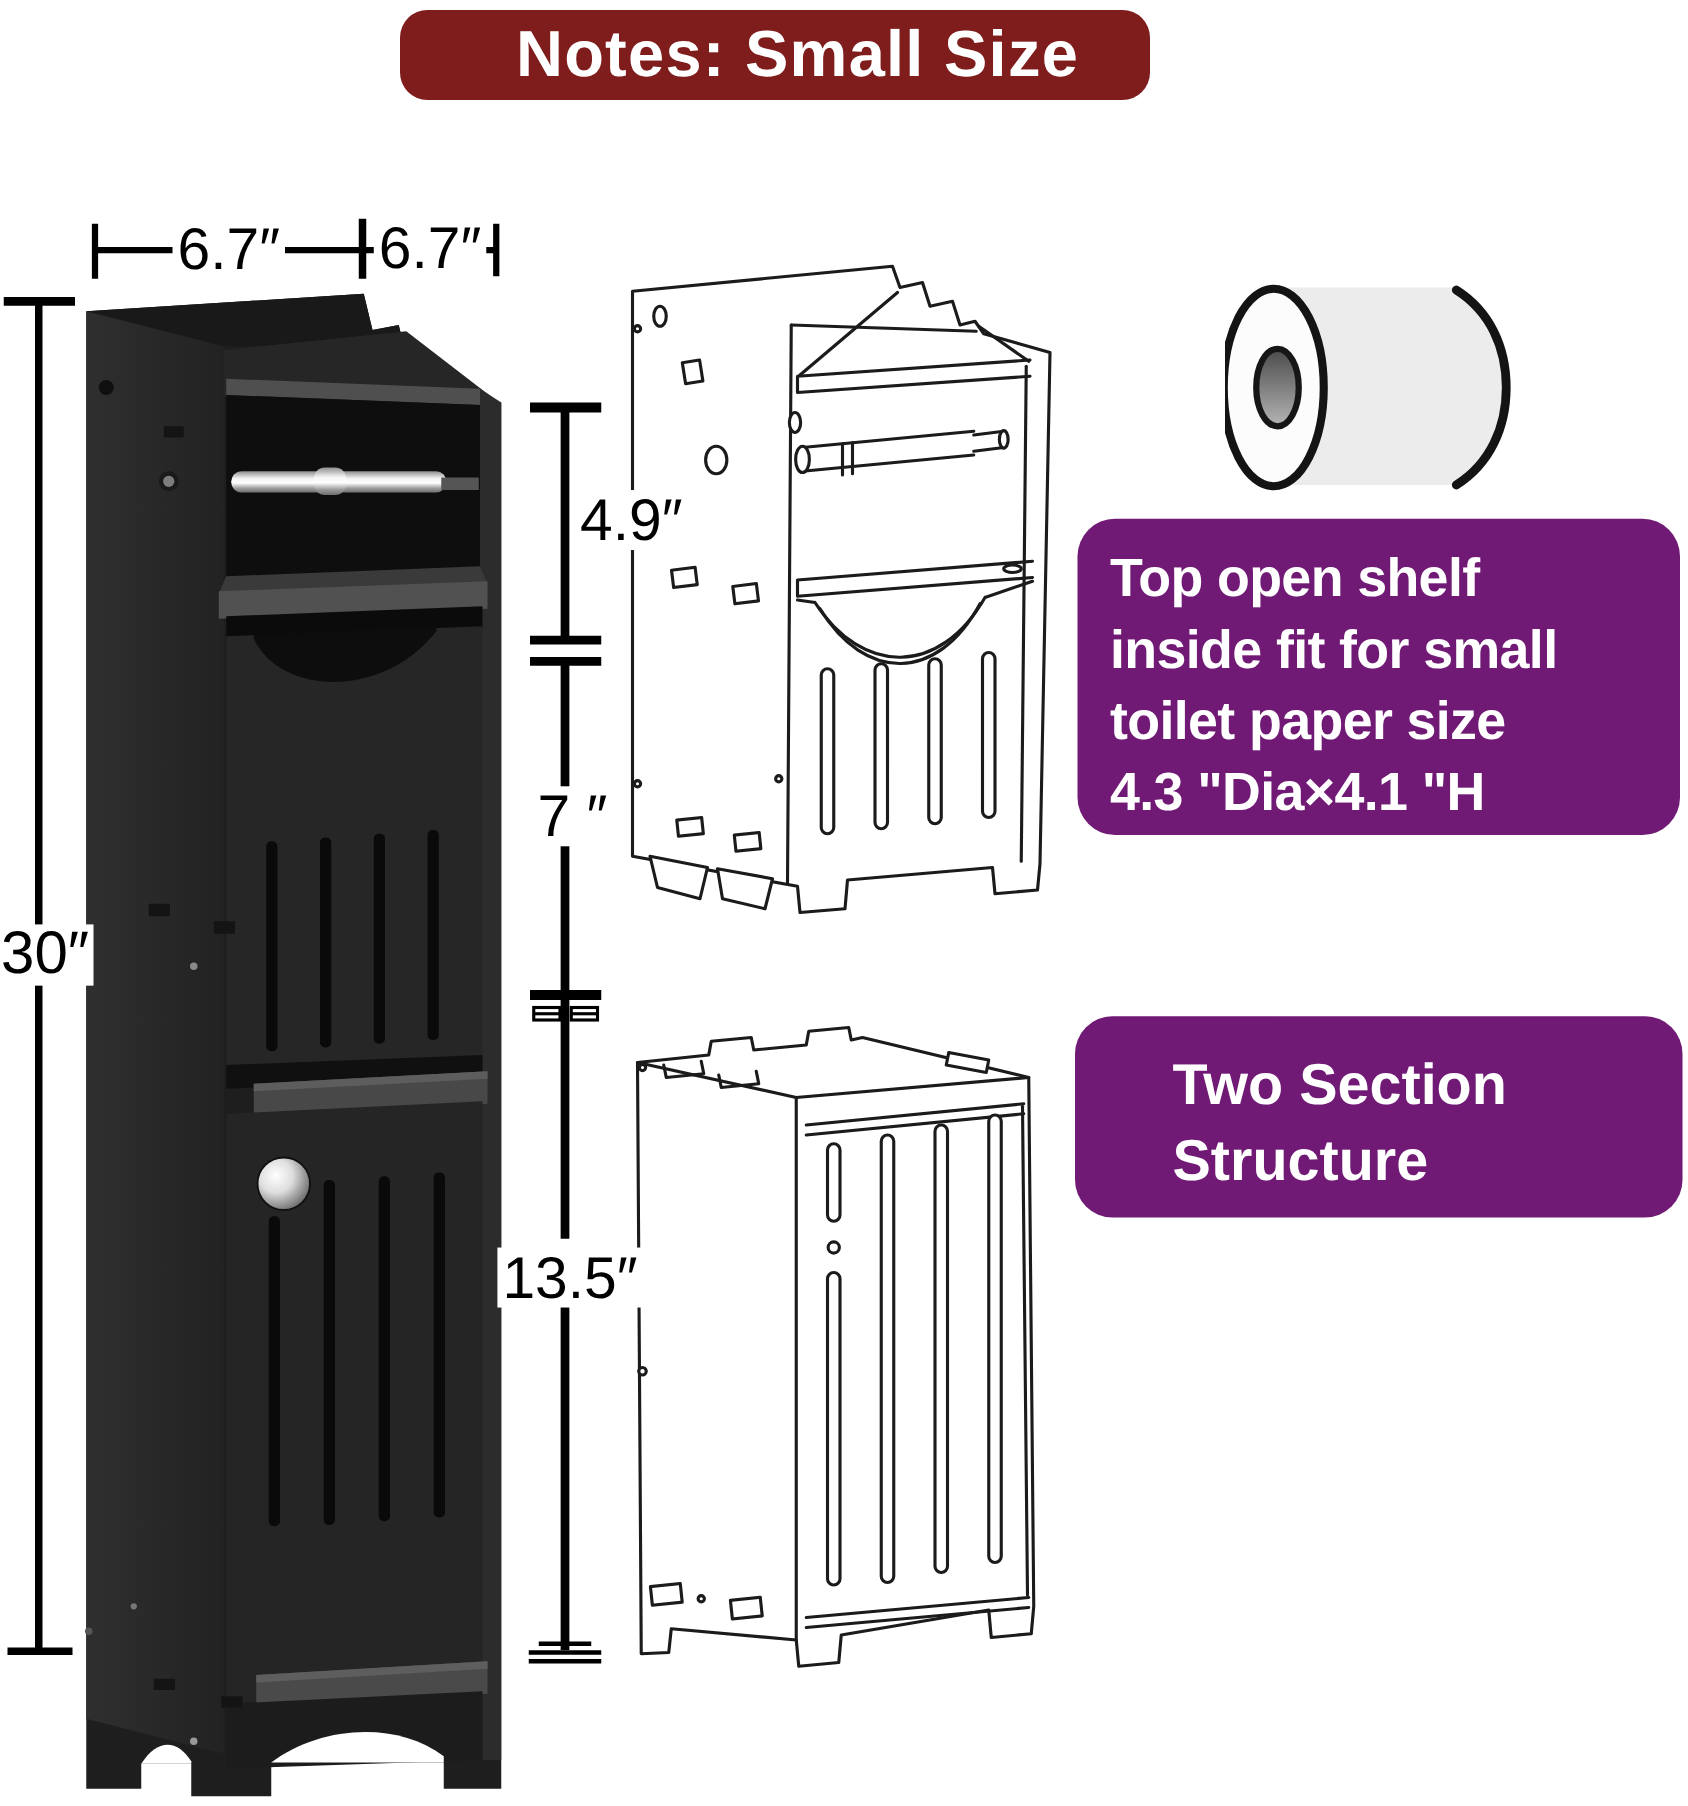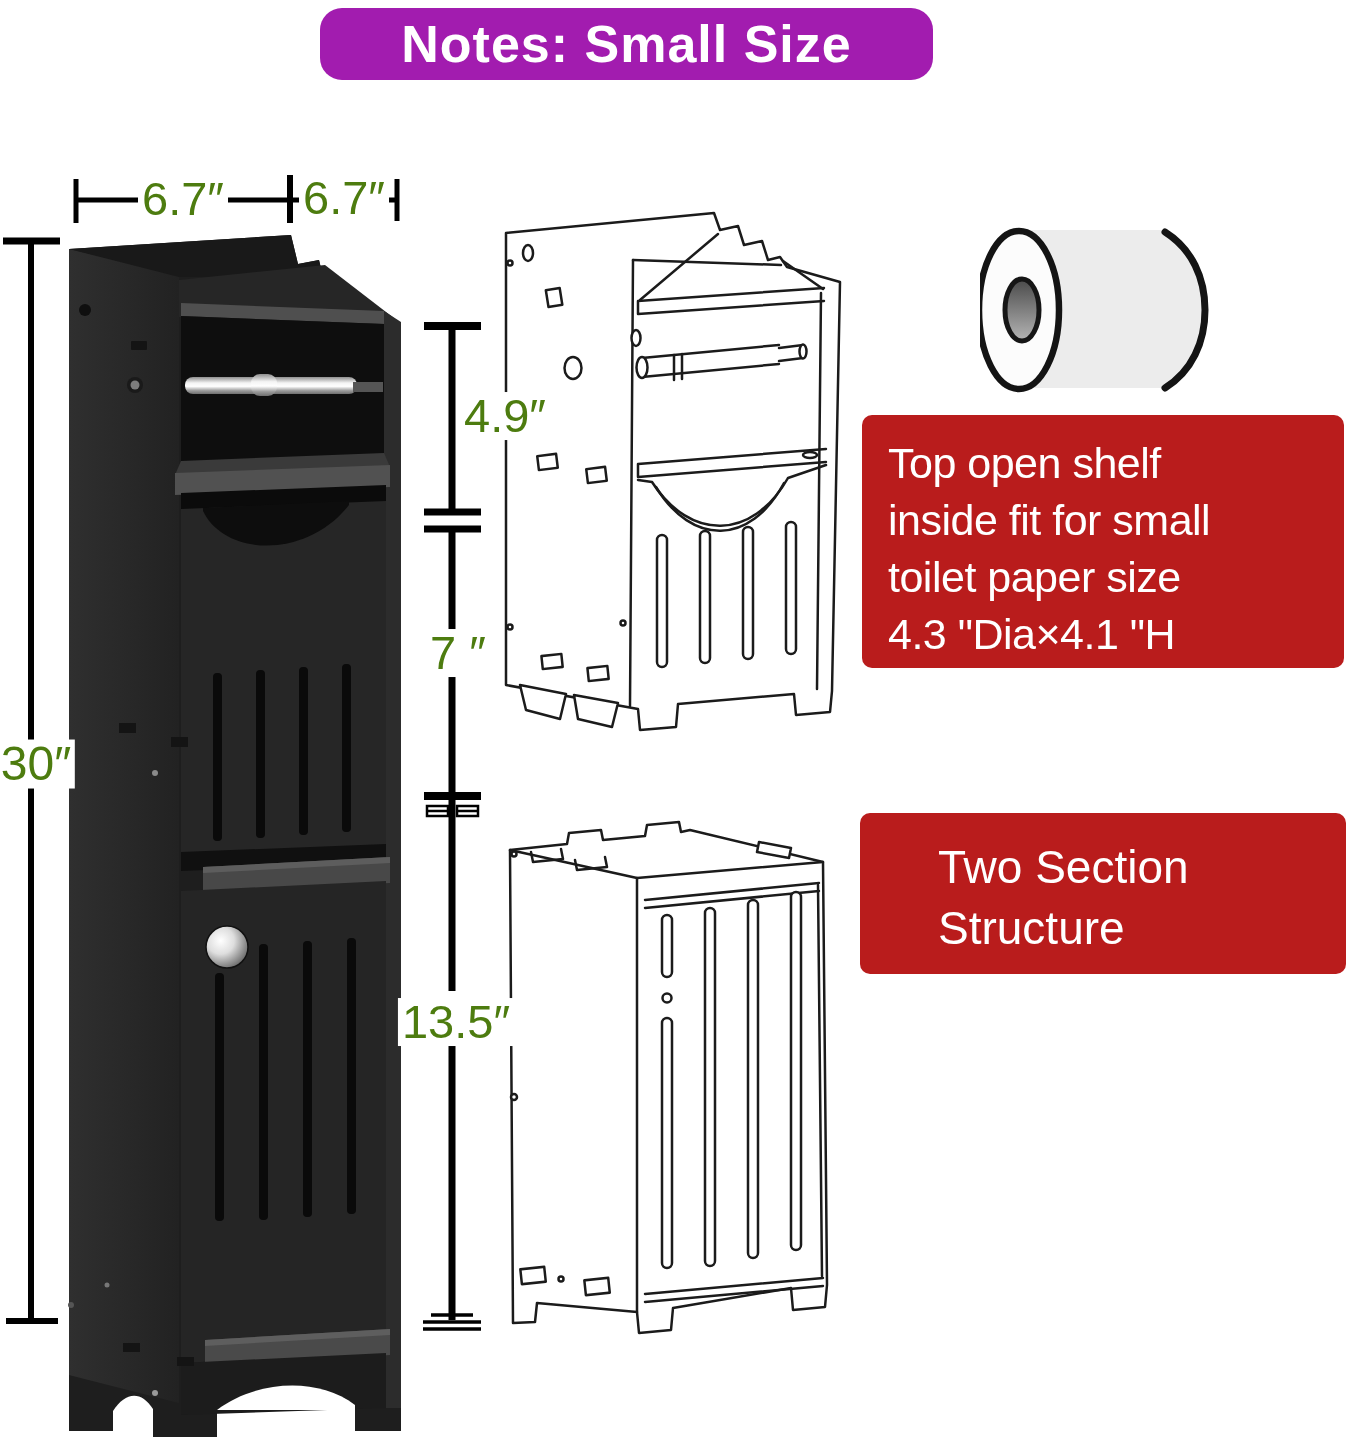--- a/index.html
+++ b/index.html
@@ -1,23 +1,23 @@
 <!DOCTYPE html>
 <html><head>
 <meta charset="utf-8">
 <style>
   html,body{margin:0;padding:0;background:#fff;}
   .canvas{position:relative;width:1350px;height:1445px;background:#ffffff;overflow:hidden;
           font-family:"Liberation Sans","DejaVu Sans",sans-serif;}
-  .title-pill{position:absolute;left:320px;top:8px;width:613px;height:72px;background:#a21caf;
-          border-radius:22px;display:flex;align-items:center;justify-content:center;}
+  .title-pill{position:absolute;left:320px;top:8px;width:564px;height:72px;background:#7f1d1d;
+          border-radius:22px;display:flex;align-items:center;justify-content:center;padding-left:36px;}
   .title-pill span{color:#ffffff;font-size:52px;font-weight:800;letter-spacing:1px;white-space:nowrap;}
-  .dim-label{position:absolute;transform:translate(-50%,-50%);background:#ffffff;color:#4d7c0f;
+  .dim-label{position:absolute;transform:translate(-50%,-50%);background:#ffffff;color:#000000;
           font-size:47px;line-height:1.02;padding:0 4px;white-space:nowrap;z-index:30;}
-  .callout{position:absolute;background:#b91c1c;border-radius:10px;color:#fff;font-weight:normal;}
+  .callout{position:absolute;background:#701a75;border-radius:30px;color:#fff;font-weight:bold;}
   .callout .txt{white-space:pre-line;}
   #callout-paper{left:862px;top:415px;width:482px;height:253px;}
   #callout-paper .txt{padding:20px 8px 0 26px;font-size:43px;line-height:57px;letter-spacing:-0.5px;}
   #callout-structure{left:860px;top:813px;width:486px;height:161px;}
   #callout-structure .txt{padding:24px 0 0 78px;font-size:46px;line-height:61px;}
   svg{position:absolute;}
   .nopointer{pointer-events:none;}
 </style>
 </head>
 <body>

